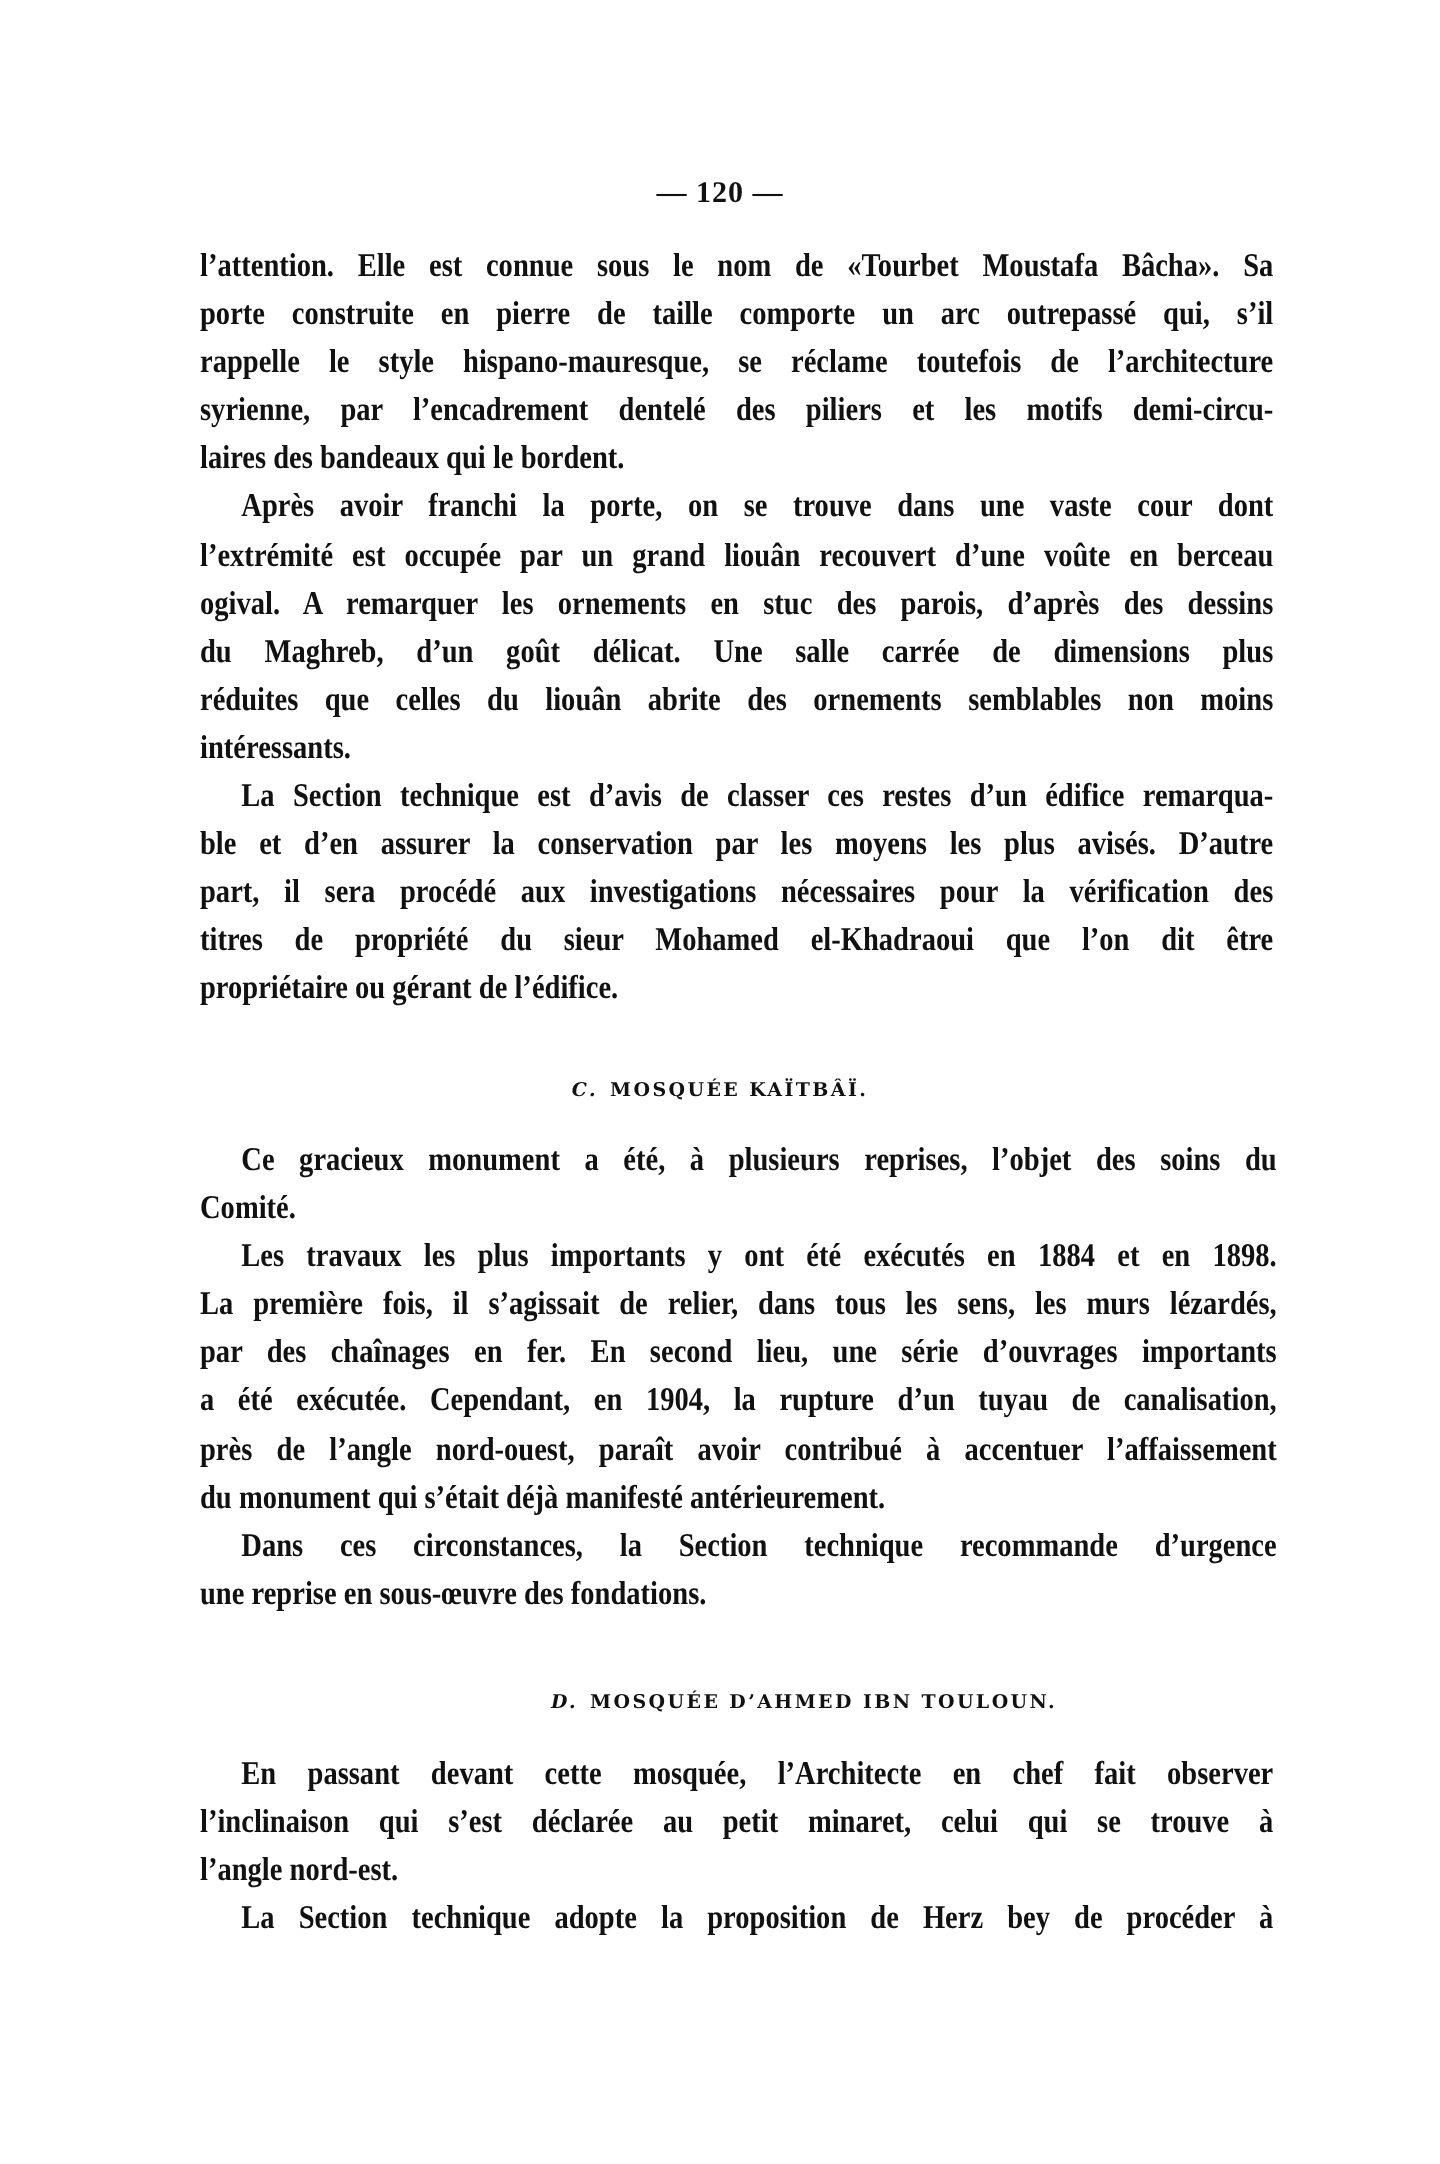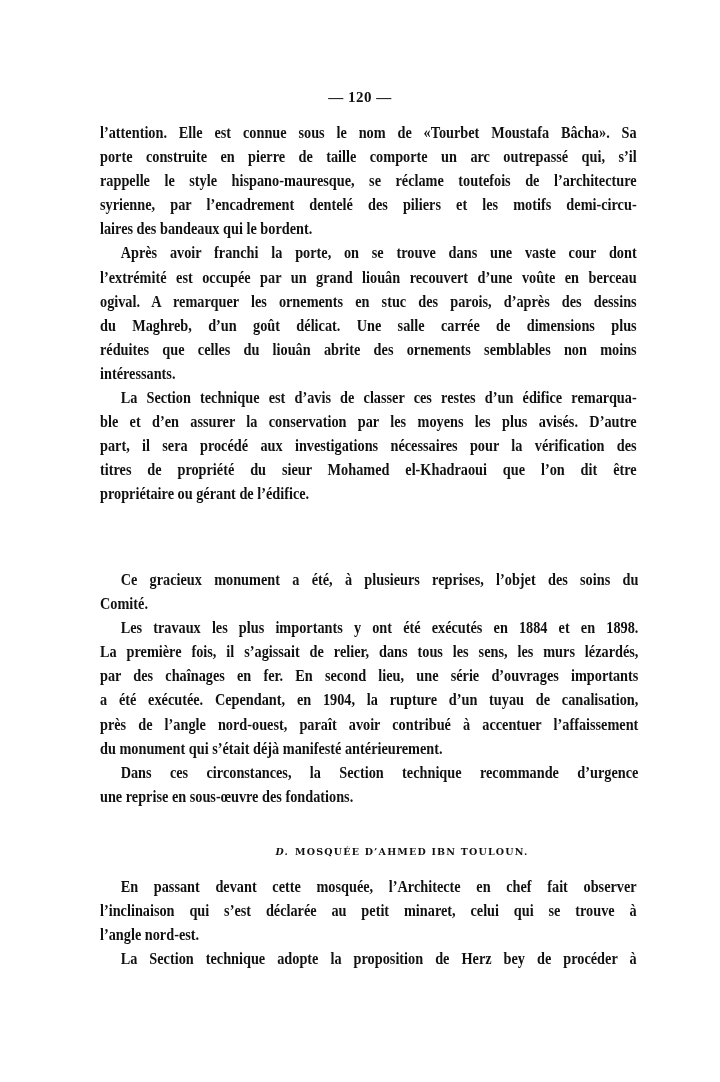--- a/index.html
+++ b/index.html
@@ -47,20 +47,23 @@
     <span class="line">du Maghreb, d’un goût délicat. Une salle carrée de dimensions plus</span>
     <span class="line">réduites que celles du liouân abrite des ornements semblables non moins</span>
     <span class="line last">intéressants.</span>
     <span class="line ind">La Section technique est d’avis de classer ces restes d’un édifice remarqua-</span>
     <span class="line">ble et d’en assurer la conservation par les moyens les plus avisés. D’autre</span>
     <span class="line">part, il sera procédé aux investigations nécessaires pour la vérification des</span>
     <span class="line">titres de propriété du sieur Mohamed el-Khadraoui que l’on dit être</span>
     <span class="line last">propriétaire ou gérant de l’édifice.</span>
   </div>
 
+  <div class="heading" style="top:540px;">
+    <span class="letter">C.</span><span>MOSQUÉE KAÏTBÂÏ.</span>
+  </div>
 
   <div class="text-block" style="top:568px; width:626px;">
     <span class="line ind">Ce gracieux monument a été, à plusieurs reprises, l’objet des soins du</span>
     <span class="line last">Comité.</span>
     <span class="line ind">Les travaux les plus importants y ont été exécutés en 1884 et en 1898.</span>
     <span class="line">La première fois, il s’agissait de relier, dans tous les sens, les murs lézardés,</span>
     <span class="line">par des chaînages en fer. En second lieu, une série d’ouvrages importants</span>
     <span class="line">a été exécutée. Cependant, en 1904, la rupture d’un tuyau de canalisation,</span>
     <span class="line">près de l’angle nord-ouest, paraît avoir contribué à accentuer l’affaissement</span>
     <span class="line last">du monument qui s’était déjà manifesté antérieurement.</span>

